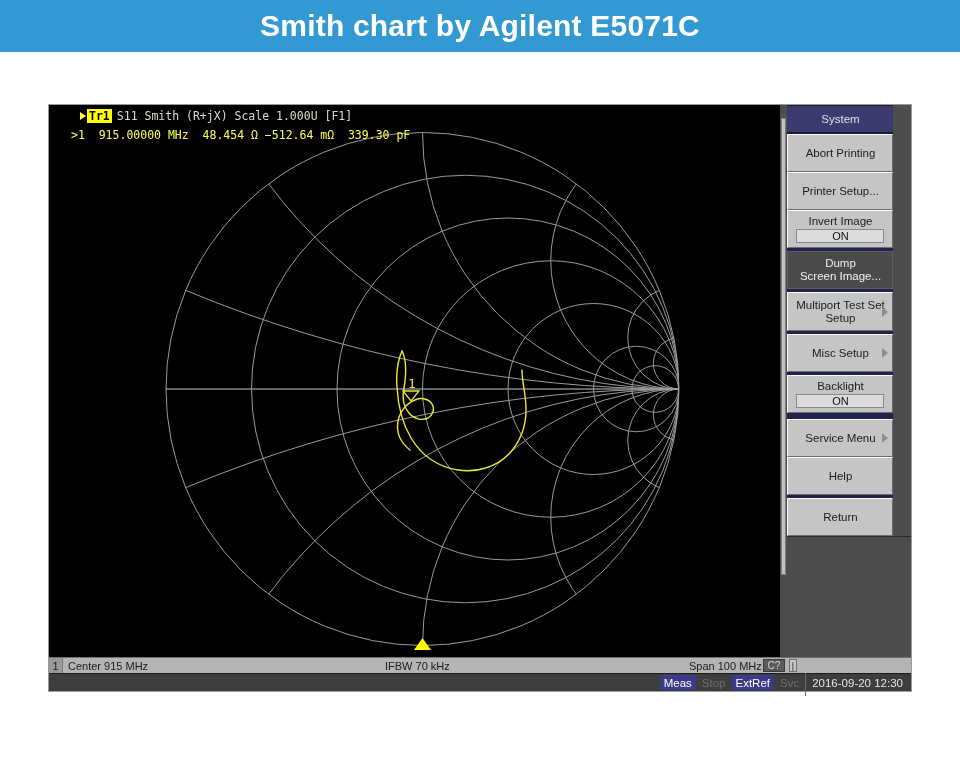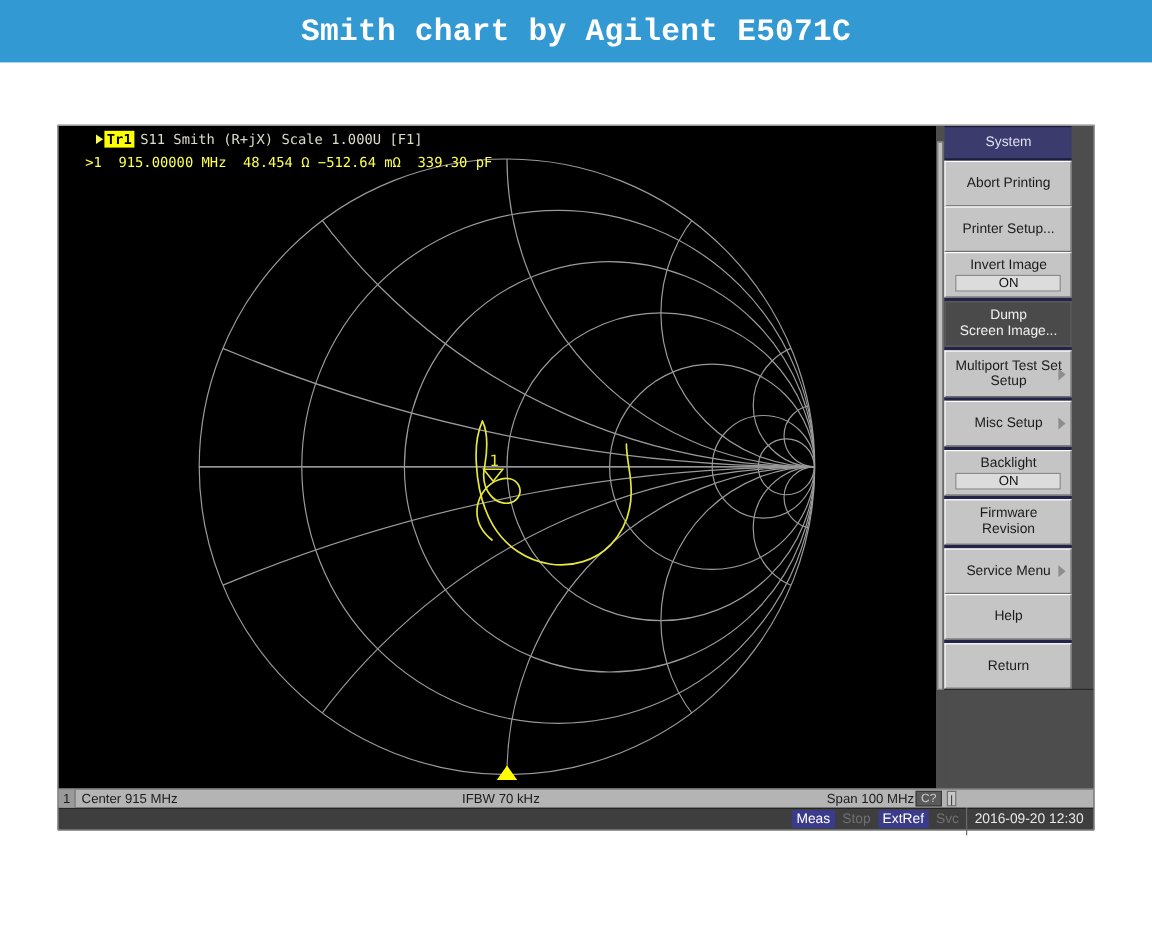--- a/index.html
+++ b/index.html
@@ -7,22 +7,22 @@
     width:960px;height:771px;background:#ffffff;
     font-family:"Liberation Sans",sans-serif;
     overflow:hidden;
   }
   
   #page-header{
     height:52px;background:#3399d3;display:flex;align-items:center;
     justify-content:center;
   }
   #page-header .title{
-    color:#ffffff;font-size:26px;font-weight:bold;letter-spacing:.2px;
-    font-family:Liberation Mono, monospace;
+    color:#ffffff;font-size:30px;font-weight:bold;letter-spacing:.2px;
+    font-family:Liberation Sans, sans-serif;
   }
 
   
   #instrument{
     position:absolute;left:48px;top:104px;width:864px;height:588px;
     background:#000;border:1px solid #9a9a9a;box-sizing:border-box;
     display:flex;flex-direction:column;
   }
   #inst-body{display:flex;flex:1;min-height:0;}
 
@@ -283,24 +283,20 @@
 
         <div class="sk-sep"></div>
 
         <div class="sk-btn h38">
           <span>Backlight</span>
           <span class="sk-val">ON</span>
         </div>
 
         <div class="sk-sep"></div>
 
-        <div class="sk-btn h38">
-          <span>Firmware</span>
-          <span>Revision</span>
-        </div>
 
         <div class="sk-sep"></div>
 
         <div class="sk-btn h38">
           <span>Service Menu</span>
           <span class="sk-arrow"></span>
         </div>
 
         <div class="sk-btn h38">
           <span>Help</span>

